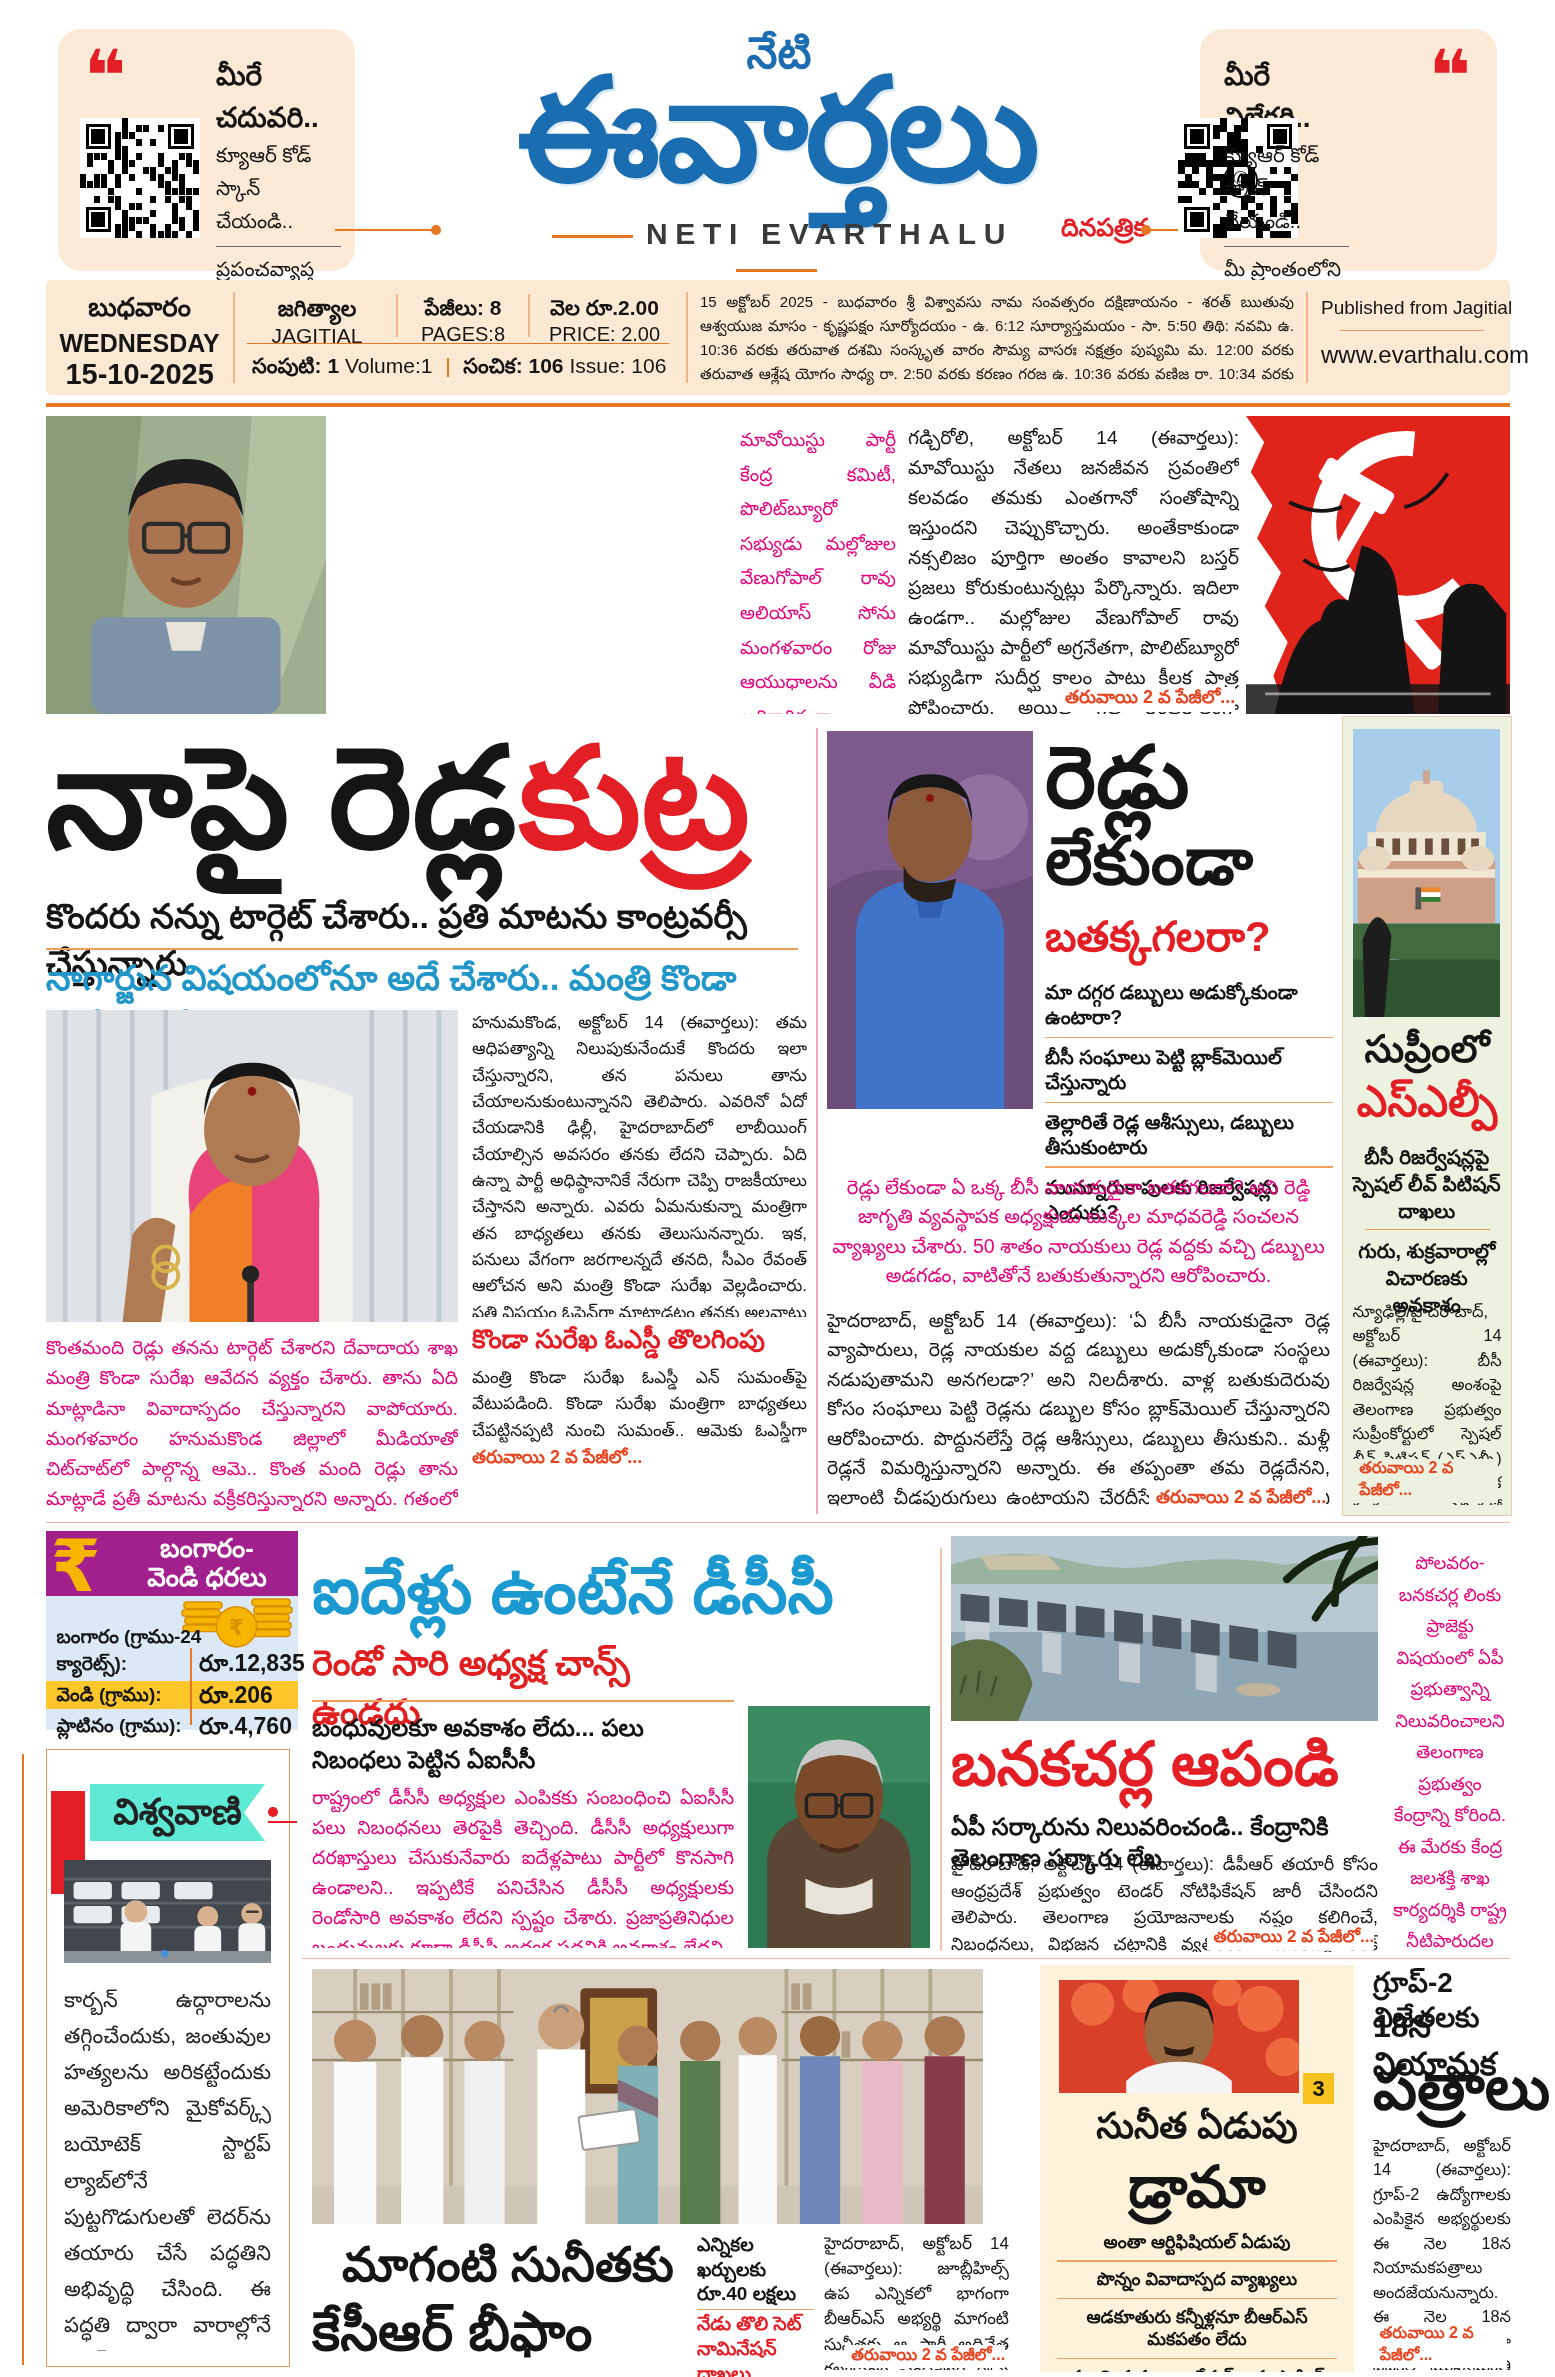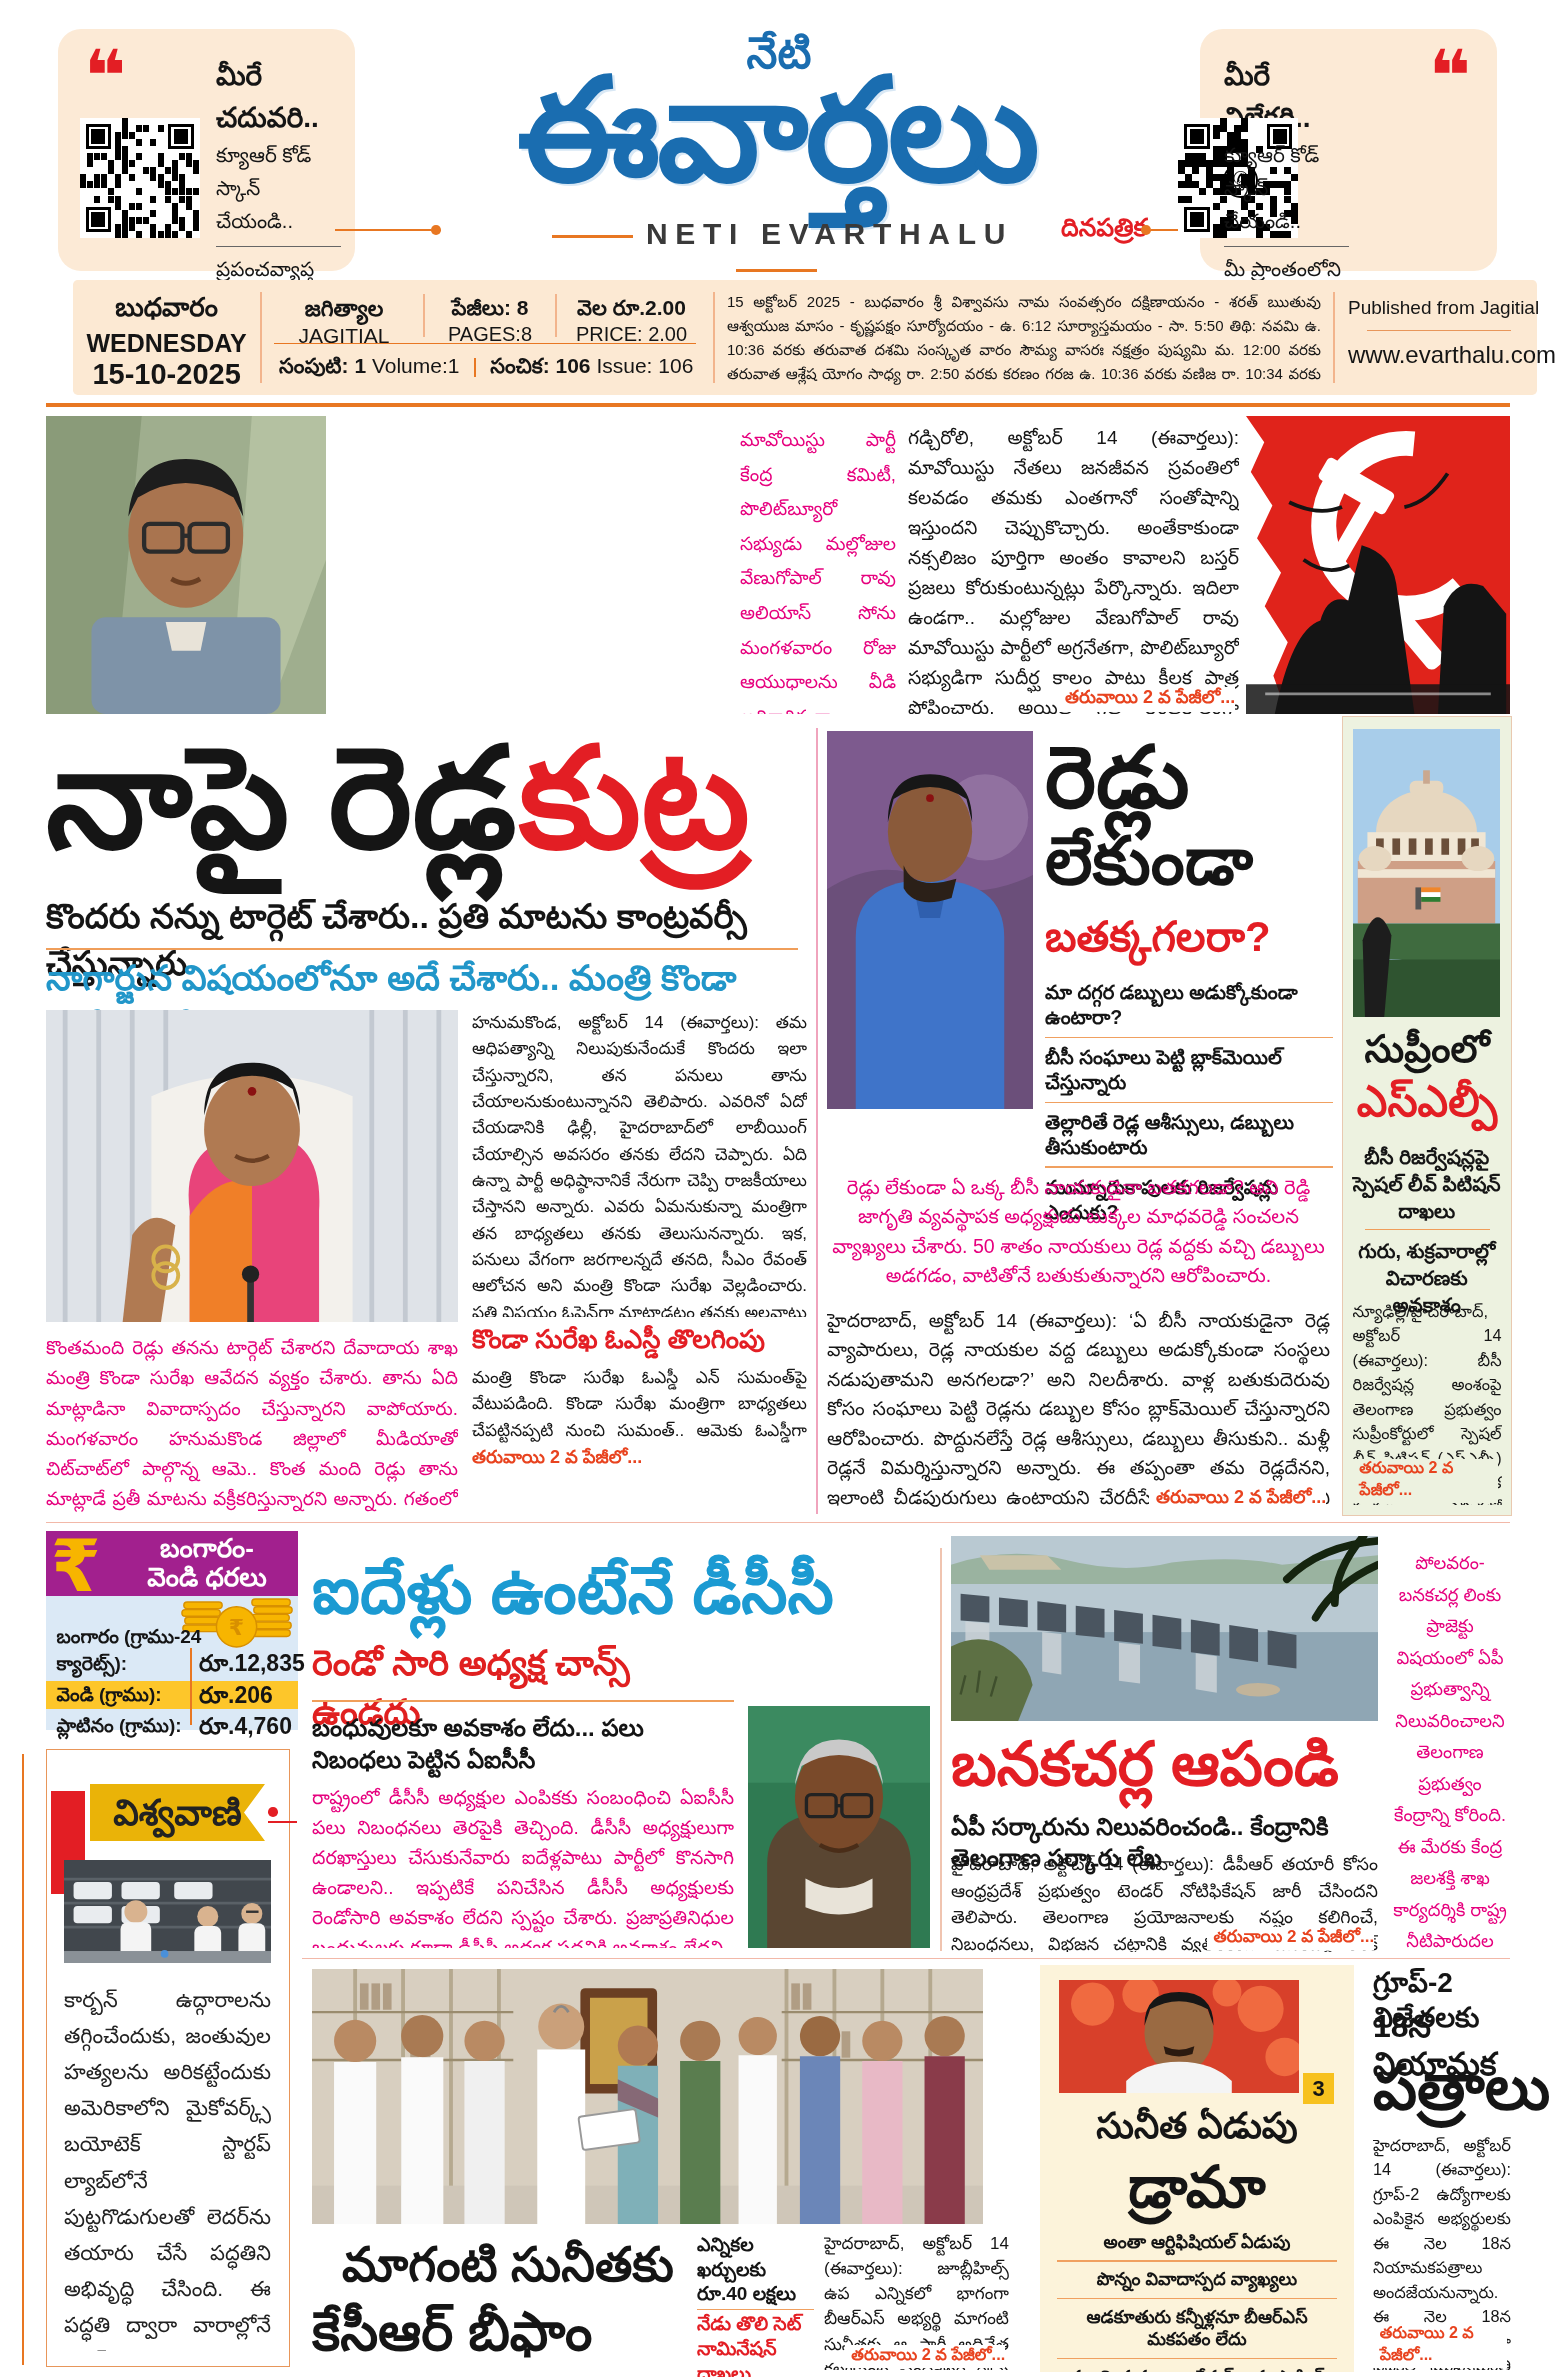--- a/index.html
+++ b/index.html
@@ -94,21 +94,21 @@
       <span class="walogo">✆</span>
     <span class="cell" style="left: 42px; top: 0px; width: 6.6px; height: 6.6px;"></span><span class="cell" style="left: 63px; top: 0px; width: 6.6px; height: 6.6px;"></span><span class="cell" style="left: 35px; top: 7px; width: 6.6px; height: 6.6px;"></span><span class="cell" style="left: 42px; top: 7px; width: 6.6px; height: 6.6px;"></span><span class="cell" style="left: 56px; top: 7px; width: 6.6px; height: 6.6px;"></span><span class="cell" style="left: 63px; top: 7px; width: 6.6px; height: 6.6px;"></span><span class="cell" style="left: 35px; top: 14px; width: 6.6px; height: 6.6px;"></span><span class="cell" style="left: 49px; top: 14px; width: 6.6px; height: 6.6px;"></span><span class="cell" style="left: 56px; top: 14px; width: 6.6px; height: 6.6px;"></span><span class="cell" style="left: 49px; top: 21px; width: 6.6px; height: 6.6px;"></span><span class="cell" style="left: 56px; top: 21px; width: 6.6px; height: 6.6px;"></span><span class="cell" style="left: 63px; top: 21px; width: 6.6px; height: 6.6px;"></span><span class="cell" style="left: 35px; top: 28px; width: 6.6px; height: 6.6px;"></span><span class="cell" style="left: 42px; top: 28px; width: 6.6px; height: 6.6px;"></span><span class="cell" style="left: 49px; top: 28px; width: 6.6px; height: 6.6px;"></span><span class="cell" style="left: 56px; top: 28px; width: 6.6px; height: 6.6px;"></span><span class="cell" style="left: 63px; top: 28px; width: 6.6px; height: 6.6px;"></span><span class="cell" style="left: 78px; top: 28px; width: 6.6px; height: 6.6px;"></span><span class="cell" style="left: 7px; top: 35px; width: 6.6px; height: 6.6px;"></span><span class="cell" style="left: 14px; top: 35px; width: 6.6px; height: 6.6px;"></span><span class="cell" style="left: 21px; top: 35px; width: 6.6px; height: 6.6px;"></span><span class="cell" style="left: 35px; top: 35px; width: 6.6px; height: 6.6px;"></span><span class="cell" style="left: 42px; top: 35px; width: 6.6px; height: 6.6px;"></span><span class="cell" style="left: 63px; top: 35px; width: 6.6px; height: 6.6px;"></span><span class="cell" style="left: 0px; top: 42px; width: 6.6px; height: 6.6px;"></span><span class="cell" style="left: 7px; top: 42px; width: 6.6px; height: 6.6px;"></span><span class="cell" style="left: 14px; top: 42px; width: 6.6px; height: 6.6px;"></span><span class="cell" style="left: 21px; top: 42px; width: 6.6px; height: 6.6px;"></span><span class="cell" style="left: 28px; top: 42px; width: 6.6px; height: 6.6px;"></span><span class="cell" style="left: 35px; top: 42px; width: 6.6px; height: 6.6px;"></span><span class="cell" style="left: 42px; top: 42px; width: 6.6px; height: 6.6px;"></span><span class="cell" style="left: 49px; top: 42px; width: 6.6px; height: 6.6px;"></span><span class="cell" style="left: 56px; top: 42px; width: 6.6px; height: 6.6px;"></span><span class="cell" style="left: 63px; top: 42px; width: 6.6px; height: 6.6px;"></span><span class="cell" style="left: 0px; top: 49px; width: 6.6px; height: 6.6px;"></span><span class="cell" style="left: 14px; top: 49px; width: 6.6px; height: 6.6px;"></span><span class="cell" style="left: 28px; top: 49px; width: 6.6px; height: 6.6px;"></span><span class="cell" style="left: 49px; top: 49px; width: 6.6px; height: 6.6px;"></span><span class="cell" style="left: 70px; top: 49px; width: 6.6px; height: 6.6px;"></span><span class="cell" style="left: 92px; top: 49px; width: 6.6px; height: 6.6px;"></span><span class="cell" style="left: 106px; top: 49px; width: 6.6px; height: 6.6px;"></span><span class="cell" style="left: 7px; top: 56px; width: 6.6px; height: 6.6px;"></span><span class="cell" style="left: 28px; top: 56px; width: 6.6px; height: 6.6px;"></span><span class="cell" style="left: 35px; top: 56px; width: 6.6px; height: 6.6px;"></span><span class="cell" style="left: 42px; top: 56px; width: 6.6px; height: 6.6px;"></span><span class="cell" style="left: 49px; top: 56px; width: 6.6px; height: 6.6px;"></span><span class="cell" style="left: 63px; top: 56px; width: 6.6px; height: 6.6px;"></span><span class="cell" style="left: 70px; top: 56px; width: 6.6px; height: 6.6px;"></span><span class="cell" style="left: 113px; top: 56px; width: 6.6px; height: 6.6px;"></span><span class="cell" style="left: 0px; top: 63px; width: 6.6px; height: 6.6px;"></span><span class="cell" style="left: 7px; top: 63px; width: 6.6px; height: 6.6px;"></span><span class="cell" style="left: 14px; top: 63px; width: 6.6px; height: 6.6px;"></span><span class="cell" style="left: 28px; top: 63px; width: 6.6px; height: 6.6px;"></span><span class="cell" style="left: 42px; top: 63px; width: 6.6px; height: 6.6px;"></span><span class="cell" style="left: 49px; top: 63px; width: 6.6px; height: 6.6px;"></span><span class="cell" style="left: 63px; top: 63px; width: 6.6px; height: 6.6px;"></span><span class="cell" style="left: 70px; top: 63px; width: 6.6px; height: 6.6px;"></span><span class="cell" style="left: 85px; top: 63px; width: 6.6px; height: 6.6px;"></span><span class="cell" style="left: 92px; top: 63px; width: 6.6px; height: 6.6px;"></span><span class="cell" style="left: 99px; top: 63px; width: 6.6px; height: 6.6px;"></span><span class="cell" style="left: 106px; top: 63px; width: 6.6px; height: 6.6px;"></span><span class="cell" style="left: 21px; top: 70px; width: 6.6px; height: 6.6px;"></span><span class="cell" style="left: 35px; top: 70px; width: 6.6px; height: 6.6px;"></span><span class="cell" style="left: 42px; top: 70px; width: 6.6px; height: 6.6px;"></span><span class="cell" style="left: 49px; top: 70px; width: 6.6px; height: 6.6px;"></span><span class="cell" style="left: 56px; top: 70px; width: 6.6px; height: 6.6px;"></span><span class="cell" style="left: 70px; top: 70px; width: 6.6px; height: 6.6px;"></span><span class="cell" style="left: 78px; top: 70px; width: 6.6px; height: 6.6px;"></span><span class="cell" style="left: 85px; top: 70px; width: 6.6px; height: 6.6px;"></span><span class="cell" style="left: 106px; top: 70px; width: 6.6px; height: 6.6px;"></span><span class="cell" style="left: 0px; top: 78px; width: 6.6px; height: 6.6px;"></span><span class="cell" style="left: 7px; top: 78px; width: 6.6px; height: 6.6px;"></span><span class="cell" style="left: 42px; top: 78px; width: 6.6px; height: 6.6px;"></span><span class="cell" style="left: 63px; top: 78px; width: 6.6px; height: 6.6px;"></span><span class="cell" style="left: 70px; top: 78px; width: 6.6px; height: 6.6px;"></span><span class="cell" style="left: 92px; top: 78px; width: 6.6px; height: 6.6px;"></span><span class="cell" style="left: 106px; top: 78px; width: 6.6px; height: 6.6px;"></span><span class="cell" style="left: 35px; top: 85px; width: 6.6px; height: 6.6px;"></span><span class="cell" style="left: 63px; top: 85px; width: 6.6px; height: 6.6px;"></span><span class="cell" style="left: 78px; top: 85px; width: 6.6px; height: 6.6px;"></span><span class="cell" style="left: 92px; top: 85px; width: 6.6px; height: 6.6px;"></span><span class="cell" style="left: 113px; top: 85px; width: 6.6px; height: 6.6px;"></span><span class="cell" style="left: 49px; top: 92px; width: 6.6px; height: 6.6px;"></span><span class="cell" style="left: 70px; top: 92px; width: 6.6px; height: 6.6px;"></span><span class="cell" style="left: 92px; top: 92px; width: 6.6px; height: 6.6px;"></span><span class="cell" style="left: 106px; top: 92px; width: 6.6px; height: 6.6px;"></span><span class="cell" style="left: 113px; top: 92px; width: 6.6px; height: 6.6px;"></span><span class="cell" style="left: 42px; top: 99px; width: 6.6px; height: 6.6px;"></span><span class="cell" style="left: 49px; top: 99px; width: 6.6px; height: 6.6px;"></span><span class="cell" style="left: 63px; top: 99px; width: 6.6px; height: 6.6px;"></span><span class="cell" style="left: 78px; top: 99px; width: 6.6px; height: 6.6px;"></span><span class="cell" style="left: 113px; top: 99px; width: 6.6px; height: 6.6px;"></span><span class="cell" style="left: 35px; top: 106px; width: 6.6px; height: 6.6px;"></span><span class="cell" style="left: 42px; top: 106px; width: 6.6px; height: 6.6px;"></span><span class="cell" style="left: 49px; top: 106px; width: 6.6px; height: 6.6px;"></span><span class="cell" style="left: 56px; top: 106px; width: 6.6px; height: 6.6px;"></span><span class="cell" style="left: 78px; top: 106px; width: 6.6px; height: 6.6px;"></span><span class="cell" style="left: 85px; top: 106px; width: 6.6px; height: 6.6px;"></span><span class="cell" style="left: 35px; top: 113px; width: 6.6px; height: 6.6px;"></span><span class="cell" style="left: 42px; top: 113px; width: 6.6px; height: 6.6px;"></span><span class="cell" style="left: 78px; top: 113px; width: 6.6px; height: 6.6px;"></span><span class="cell" style="left: 92px; top: 113px; width: 6.6px; height: 6.6px;"></span><span class="cell" style="left: 99px; top: 113px; width: 6.6px; height: 6.6px;"></span><span class="cell" style="left: 106px; top: 113px; width: 6.6px; height: 6.6px;"></span></div>
     <div class="abs" style="left:24px;top:110px;width:125px;font-size:20px;line-height:1.65;">
       <div>క్యూఆర్ కోడ్</div>
       <div style="border-bottom:1.4px solid #666;padding-bottom:7.7px;">స్కాన్ చేయండి..</div>
       <div style="padding-top:6.7px;">మీ ప్రాంతంలోని</div>
       <div>వార్తలు పంపండి..</div>
     </div>
   </div>
 
-  <div class="abs datebar" style="left:46px;top:280px;width:1464px;height:115px;margin-left:27px;">
+  <div class="abs datebar" style="left:46px;top:280px;width:1464px;height:115px;">
     <div class="abs c" style="left:9.6px;top:11.5px;width:168px;">
       <div class="b" style="font-size:26px;">బుధవారం</div>
       <div class="b" style="font-size:25px;">WEDNESDAY</div>
       <div class="b" style="font-size:29px;">15-10-2025</div>
     </div>
     <div class="vr" style="left:187px;top:12px;height:91px;"></div>
     <div class="abs c cellhead" style="left:199px;top:15.3px;width:144px;">
       <div class="b" style="font-size:22px;">జగిత్యాల</div>
       <div style="font-size:21px;">JAGITIAL</div>
     </div>
@@ -330,21 +330,21 @@
       <div class="abs b" style="left:153px;top:86px;font-size:23px;">రూ.206</div>
       <div class="abs b" style="left:10.5px;top:119px;font-size:19px;">ప్లాటినం (గ్రాము):</div>
       <div class="abs b" style="left:153px;top:117px;font-size:23px;">రూ.4,760</div>
       <div class="abs" style="left:144px;top:52px;width:1.9px;height:77px;background:#e87722;"></div>
     </div>
   </div>
 
   <div class="abs" style="left:21.6px;top:1754px;width:2.4px;height:611px;background:#e87722;"></div>
   <div class="abs" style="left:46px;top:1749px;width:242px;height:616px;border:1.4px solid #e8965a;background:#fff;">
     <div class="abs" style="left:3.8px;top:41px;width:34px;height:103px;background:#e31e24;"></div>
-    <div class="abs" style="left:43px;top:34px;width:175px;height:57px;background:#eab308;clip-path:polygon(0 0,100% 0,88% 50%,100% 100%,0 100%);">
+    <div class="abs" style="left:43px;top:34px;width:175px;height:57px;background:#5eead4;clip-path:polygon(0 0,100% 0,88% 50%,100% 100%,0 100%);font-family:Liberation Serif, serif;">
       <div class="c w9" style="font-size:36px;line-height:57px;color:#222;">విశ్వవాణి</div>
     </div>
     <div class="abs" style="left:221px;top:57px;"><span class="dot" style="background:#e31e24;"></span><span class="linedeco" style="width:29px;background:#e31e24;"></span></div>
     <div class="abs" style="left:17px;top:110px;width:207px;height:103px;">
       <svg width="207" height="103" viewBox="0 0 432 215" preserveAspectRatio="none">
         <rect width="432" height="215" fill="#41474d"></rect>
         <g stroke="#5a6167" stroke-width="6">
             <path d="M0 40h432M0 90h432M0 140h432"></path>
           </g>
         <g fill="#e9ecef">

